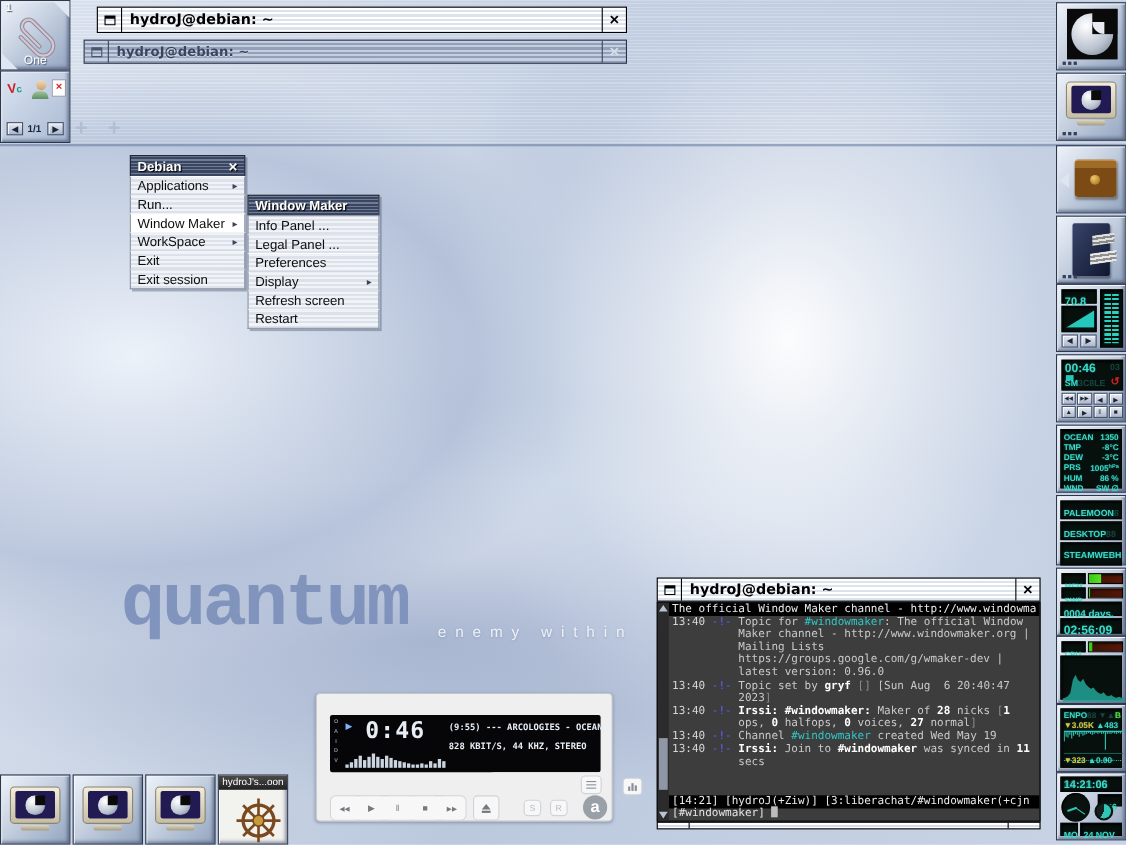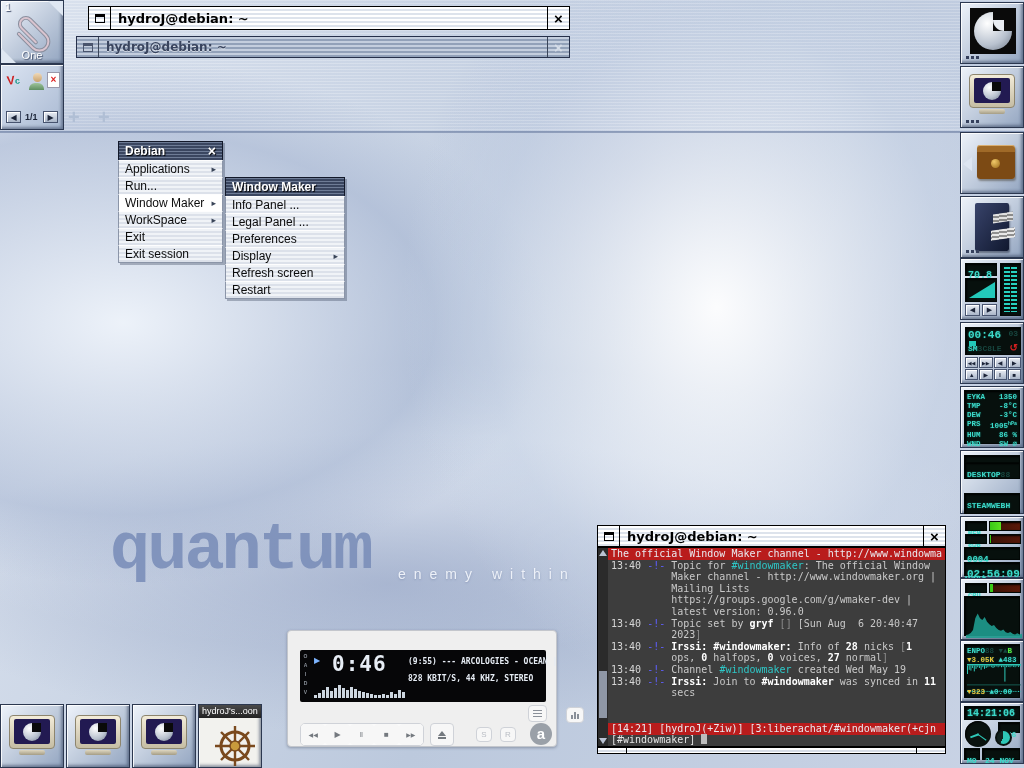--- a/index.html
+++ b/index.html
@@ -56,31 +56,31 @@
   .menu-item{height:18px;background:repeating-linear-gradient(180deg,#f0f3f7 0 2px,#dce1ea 2px 4px);
     border:1px solid #8b95a8;border-top:1px solid #fdfdfe;color:#0c0c0c;font-size:12px;display:flex;
     align-items:center;padding:0 6px;box-sizing:border-box;margin-top:-1px}
   .menu-item.hl{background:#ffffff}
   .menu-item .arr{margin-left:auto;font-size:9px;color:#394458}
   
   .termwin{border:1px solid #000;box-sizing:border-box;background:#3d3d3d}
   .term{font-family:"DejaVu Sans Mono",monospace;font-size:10px;line-height:11.6px;white-space:pre;color:#c9c9c9}
   .s-w{color:#c9c9c9}.s-t{color:#d6d6d6}.s-m{color:#5f5fff}.s-c{color:#2ec7c7}
   .s-b{color:#ffffff;font-weight:bold}.s-d{color:#8d8d8d}
-  .bluebar{background:#b91c1c;color:#e9e9ef;overflow:hidden}
+  .bluebar{background:#000000;color:#e9e9ef;overflow:hidden}
   .sbar{width:10px;background:#2b2b2b;position:absolute;top:0;bottom:0;left:0}
   .sbar .arrowup,.sbar .arrowdn{position:absolute;left:1px;width:0;height:0;border-left:4px solid transparent;border-right:4px solid transparent}
   .arrowup{top:2px;border-bottom:6px solid #b9c2d2}
   .arrowdn{bottom:2px;border-top:6px solid #b9c2d2}
   .sthumb{position:absolute;left:1px;width:8px;background:#8f97a6}
   .resizebar{background:repeating-linear-gradient(180deg,#ffffff 0 2px,#d6dce6 2px 4px);border:1px solid #000;box-sizing:border-box}
   .resizebar i{position:absolute;top:0;bottom:0;width:1px;background:#000}
   
   .lcd{background:#07100d;border:1px solid #020705;box-shadow:inset 1px 1px 2px #000;box-sizing:border-box}
-  .led{font-family:Liberation Mono, monospace;font-weight:bold;color:#3bd9c9;text-shadow:0 0 2px rgba(40,220,200,.35)}
+  .led{font-family:Liberation Sans, sans-serif;font-weight:bold;color:#3bd9c9;text-shadow:0 0 2px rgba(40,220,200,.35)}
   .ghost{color:#17463f;text-shadow:none}
   .amber{color:#e7c43a}.grn{color:#58e83a}
   .vu{background:repeating-linear-gradient(180deg,#27d2c0 0 2px,rgba(0,0,0,0) 2px 4px)}
   
   .aud{background:#efefef;border:1px solid #c3c6cc;border-radius:4px;box-shadow:0 1px 3px rgba(60,70,90,.4);box-sizing:border-box}
   .aud .atb{height:15px;display:flex;align-items:center;padding:0 6px;color:#9aa0ab;font-size:9px}
   .aud .alogo{flex:1;text-align:center;font-weight:bold;letter-spacing:3px;color:#c2c8d2;font-size:9px}
   .adisp{background:#060608;border-radius:2px;position:relative;color:#e7edf5}
   .adisp .mono{font-family:"DejaVu Sans Mono",monospace}
   .aud .sbtn{background:#f7f7f7;border:1px solid #cfd2d8;border-radius:4px;display:flex;align-items:center;justify-content:center;color:#74797f}
@@ -302,21 +302,21 @@
     <div class="abs" style="left:10px;top:0;right:0;bottom:0;overflow:hidden">
       <div class="term bluebar" style="padding-left:3px">The official Window Maker channel - http://www.windowma</div>
       <div id="irc-messages" style="padding-left:3px">
           <div class="term"><span class="s-t">13:40 </span><span class="s-m">-!- </span><span class="s-w">Topic for </span><span class="s-c">#windowmaker</span><span class="s-w">: The official Window</span></div>
           <div class="term"><span class="s-w">          Maker channel - http://www.windowmaker.org |</span></div>
           <div class="term"><span class="s-w">          Mailing Lists</span></div>
           <div class="term"><span class="s-w">          https://groups.google.com/g/wmaker-dev |</span></div>
           <div class="term"><span class="s-w">          latest version: 0.96.0</span></div>
           <div class="term"><span class="s-t">13:40 </span><span class="s-m">-!- </span><span class="s-w">Topic set by </span><span class="s-b">gryf</span><span class="s-d"> [] </span><span class="s-w">[Sun Aug  6 20:40:47</span></div>
           <div class="term"><span class="s-w">          2023</span><span class="s-d">]</span></div>
-          <div class="term"><span class="s-t">13:40 </span><span class="s-m">-!- </span><span class="s-b">Irssi: #windowmaker:</span><span class="s-w"> Info of </span><span class="s-b">28</span><span class="s-w"> nicks </span><span class="s-d">[</span><span class="s-b">1</span></div>
+          <div class="term"><span class="s-t">13:40 </span><span class="s-m">-!- </span><span class="s-b">Irssi: #windowmaker:</span><span class="s-w"> Maker of </span><span class="s-b">28</span><span class="s-w"> nicks </span><span class="s-d">[</span><span class="s-b">1</span></div>
           <div class="term"><span class="s-w">          ops, </span><span class="s-b">0</span><span class="s-w"> halfops, </span><span class="s-b">0</span><span class="s-w"> voices, </span><span class="s-b">27</span><span class="s-w"> normal</span><span class="s-d">]</span></div>
           <div class="term"><span class="s-t">13:40 </span><span class="s-m">-!- </span><span class="s-w">Channel </span><span class="s-c">#windowmaker</span><span class="s-w"> created Wed May 19</span></div>
           <div class="term"><span class="s-t">13:40 </span><span class="s-m">-!- </span><span class="s-b">Irssi:</span><span class="s-w"> Join to </span><span class="s-b">#windowmaker</span><span class="s-w"> was synced in </span><span class="s-b">11</span></div>
           <div class="term"><span class="s-w">          secs</span></div>
         </div>
       <div class="term bluebar abs" style="left:0;right:0;bottom:11.5px;padding-left:3px">[14:21] [hydroJ(+Ziw)] [3:liberachat/#windowmaker(+cjn</div>
       <div class="term abs" style="left:0;right:0;bottom:0;padding-left:3px;color:#e4e4e4"><span>[#windowmaker] </span><span style="display:inline-block;width:6px;height:10px;background:#bdbdbd;vertical-align:-1px"></span></div>
     </div>
   </div>
   <div class="resizebar abs" style="left:0;right:0;bottom:0;height:7px">
@@ -395,21 +395,21 @@
       <div class="btn3d ic-eject" style="height:11px;font-size:6px"></div>
       <div class="btn3d ic-play" style="height:11px;font-size:6px"></div>
       <div class="btn3d ic-pause" style="height:11px;font-size:6px"></div>
       <div class="btn3d ic-stop" style="height:11px;font-size:6px"></div>
     </div>
   </div>
 
   <div class="abs tile" style="left:960px;top:386px">
     <div class="lcd abs" style="left:3px;top:3px;right:3px;bottom:3px;padding:2px 2px">
       <div class="led" style="font-size:7.5px;line-height:9px;display:flex;justify-content:space-between">
-          <span>EYKA</span>
+          <span>OCEAN</span>
           <span>1350</span>
         </div>
       <div class="led" style="font-size:7.5px;line-height:9px;display:flex;justify-content:space-between">
           <span>TMP</span>
           <span>-8°C</span>
         </div>
       <div class="led" style="font-size:7.5px;line-height:9px;display:flex;justify-content:space-between">
           <span>DEW</span>
           <span>-3°C</span>
         </div>
@@ -425,21 +425,21 @@
           <span>WND</span>
           <span>SW ∅</span>
         </div>
     </div>
   </div>
 
   <div class="abs tile" style="left:960px;top:450px;height:64px">
     <div class="lcd abs" style="left:3px;top:4px;right:3px;height:17px">
       <span class="led" style="font-size:8px;line-height:15px;padding-left:2px">PALEMOON</span><span class="led ghost" style="font-size:8px">8</span>
     </div>
-    <div class="lcd abs" style="left:3px;top:11px;right:3px;height:17px">
+    <div class="lcd abs" style="left:3px;top:23px;right:3px;height:17px">
       <span class="led" style="font-size:8px;line-height:15px;padding-left:2px">DESKTOP</span><span class="led ghost" style="font-size:8px">88</span>
     </div>
     <div class="lcd abs" style="left:3px;top:42px;right:3px;height:21px">
       <span class="led" style="font-size:8px;line-height:15px;padding-left:2px">STEAMWEBH</span><span class="led ghost" style="font-size:8px"></span>
     </div>
   </div>
 
   <div class="abs tile" style="left:960px;top:516px">
     <div class="abs" style="left:4px;top:4px;display:flex;gap:2px;align-items:center">
       <div class="lcd" style="width:22px;height:10px"><span class="led" style="font-size:7px;line-height:9px;padding-left:2px">MEM</span></div>

